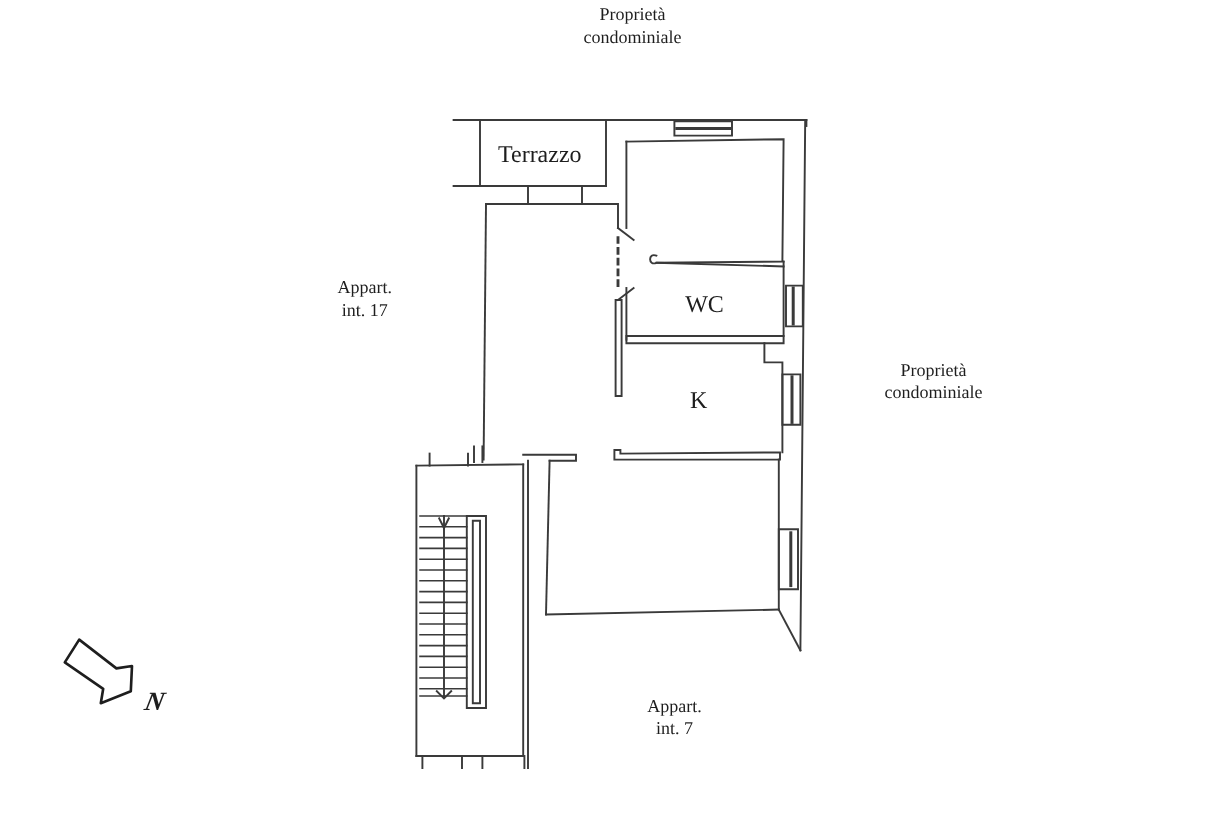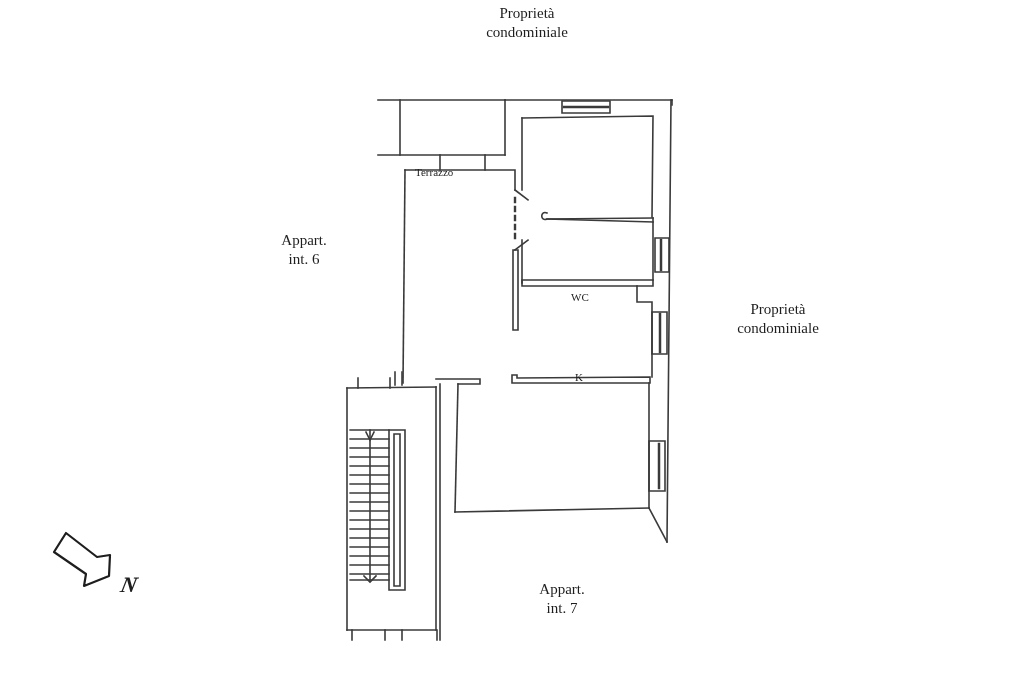--- a/index.html
+++ b/index.html
@@ -26,24 +26,23 @@
       position: absolute;
       text-align: center;
       font-size: 15px;
       line-height: 19px;
       color: #1e1e1e;
       white-space: nowrap;
     }
     .label span { display: block; }
     .room-label {
       position: absolute;
-      font-size: 11px;
+      font-size: 20px;
       color: #1e1e1e;
       white-space: nowrap;
-      margin-top: 48px;
     }
     .north {
       position: absolute;
       font-style: italic;
       font-size: 22px;
       font-weight: bold;
       color: #1e1e1e;
       transform: skewX(-12deg);
     }
     svg line, svg polyline, svg path, svg rect {
@@ -179,21 +178,21 @@
   <span>condominiale</span>
 </div>
 
 <div class="label" style="left:722px; top:300px; width:112px;">
   <span>Proprietà</span>
   <span>condominiale</span>
 </div>
 
 <div class="label" style="left:262px; top:231px; width:84px;">
   <span>Appart.</span>
-  <span>int. 6</span>
+  <span>int. 17</span>
 </div>
 
 <div class="label" style="left:520px; top:580px; width:84px;">
   <span>Appart.</span>
   <span>int. 7</span>
 </div>
 
 <div class="room-label" style="left:415px; top:118px;">Terrazzo</div>
 <div class="room-label" style="left:571px; top:243px;text-align:right;">WC</div>
 <div class="room-label" style="left:575px; top:323px;">K</div>

